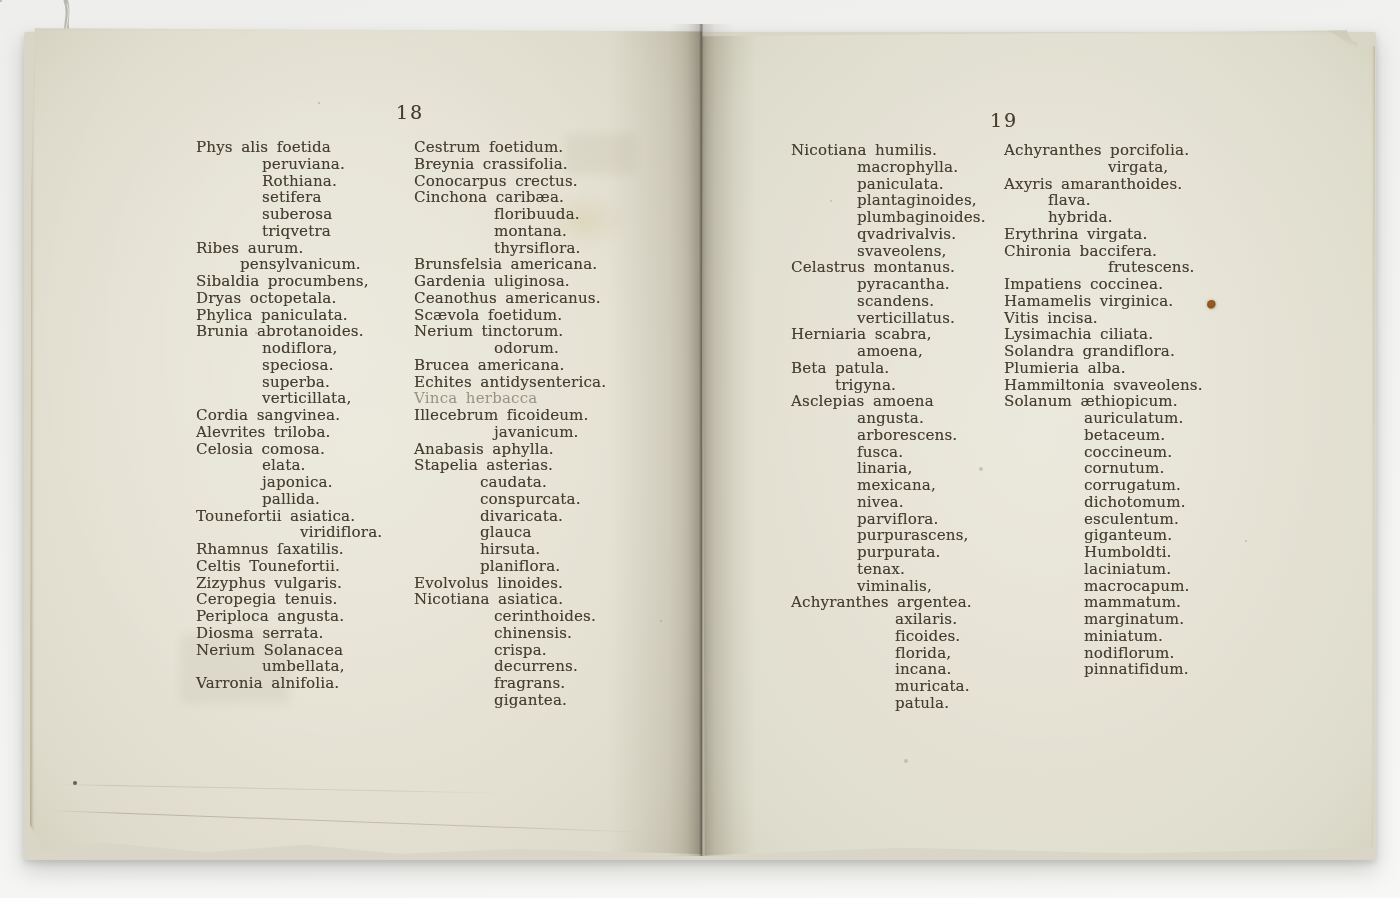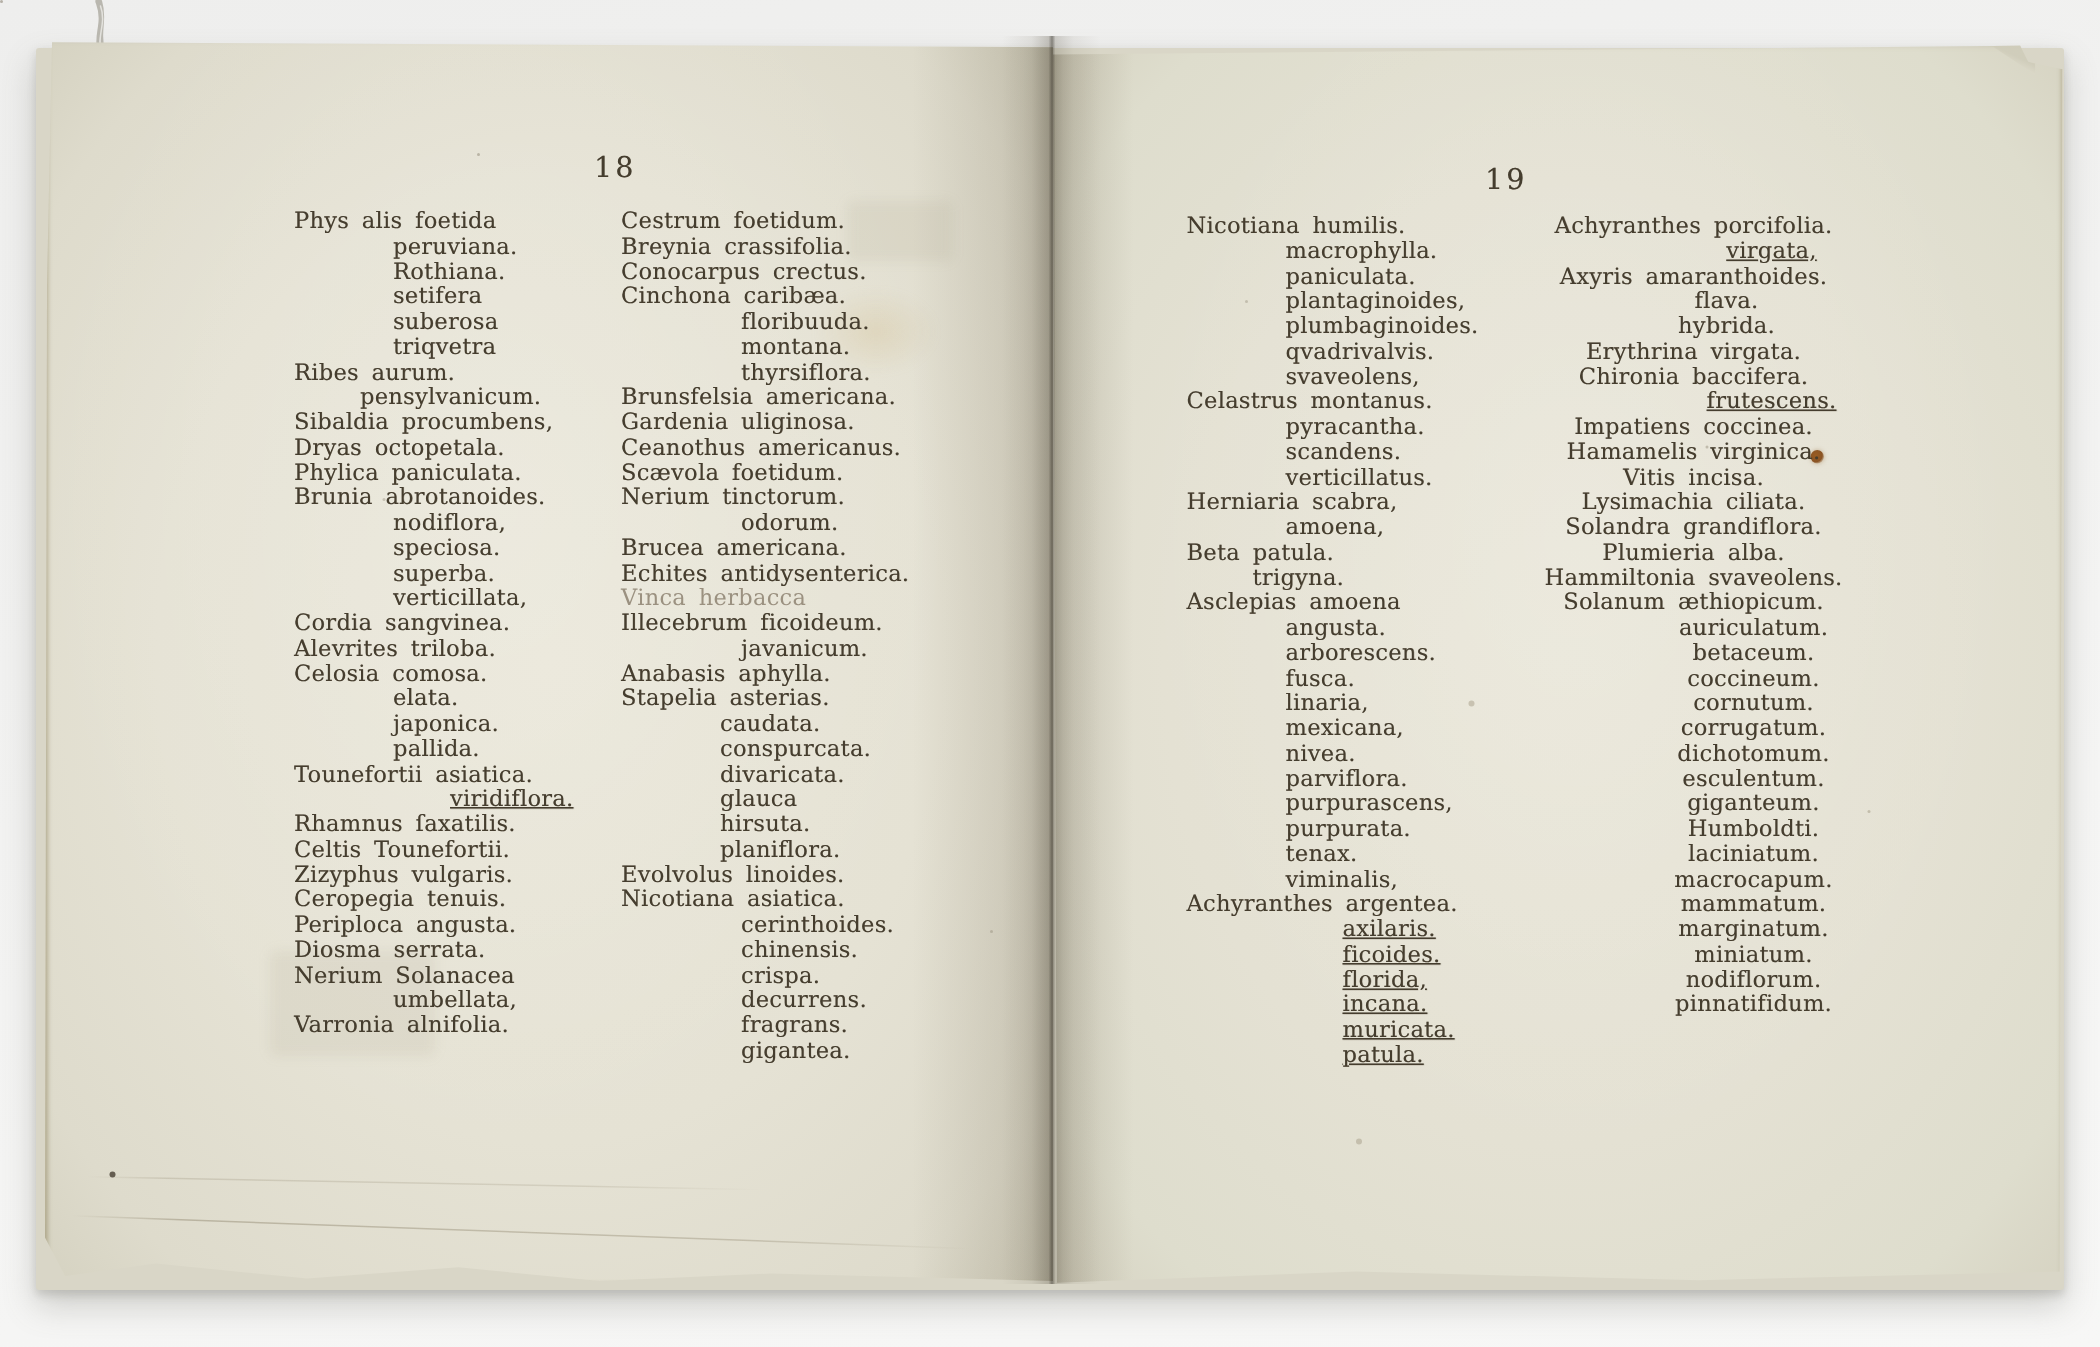--- a/index.html
+++ b/index.html
@@ -53,21 +53,21 @@
   }
   .pagenum{
     position:absolute;font-size:19px;letter-spacing:2px;color:var(--ink);
     text-shadow:.2px .2px .4px rgba(70,62,46,.5);
   }
   .col{position:absolute;font-size:15px;line-height:16.75px;letter-spacing:.2px;word-spacing:3.5px;white-space:nowrap;}
   .line{color:var(--ink);text-shadow:.2px .2px .4px rgba(70,62,46,.45);}
   .line.i1{padding-left:44px;}
   .line.i2{padding-left:66px;}
   .line.i3{padding-left:80px;}
-  .line.i4{padding-left:104px;text-decoration:underline;}
+  .line.i4{padding-left:104px;}
   .line.faded{color:var(--ink_faded);text-shadow:none;}
   
   .stain-yellow{position:absolute;left:512px;top:168px;width:84px;height:58px;border-radius:50%;
     background:radial-gradient(ellipse, rgba(200,172,110,.22), rgba(200,172,110,0) 70%);filter:blur(3px);}
   .stain-red{position:absolute;left:505px;top:272px;width:9px;height:9px;border-radius:50%;
     background:radial-gradient(circle at 40% 40%, #9a5c22 0%, #8a5424 55%, rgba(150,110,60,.25) 80%, rgba(150,110,60,0) 100%);
     box-shadow:0 0 3px rgba(160,120,70,.5);}
   .crease{position:absolute;height:1px;background:linear-gradient(to right, rgba(125,114,88,0), rgba(125,114,88,.38) 12%, rgba(125,114,88,.30) 75%, rgba(125,114,88,0));}
   .crease1{left:18px;top:786px;width:600px;transform:rotate(2.1deg);transform-origin:left center;}
   .crease2{left:28px;top:760px;width:450px;opacity:.55;transform:rotate(1.1deg);transform-origin:left center;}
@@ -216,21 +216,21 @@
         <div class="line i2">tenax.</div>
         <div class="line i2">viminalis,</div>
         <div class="line i0">Achyranthes argentea.</div>
         <div class="line i4">axilaris.</div>
         <div class="line i4">ficoides.</div>
         <div class="line i4">florida,</div>
         <div class="line i4">incana.</div>
         <div class="line i4">muricata.</div>
         <div class="line i4">patula.</div>
       </div>
-    <div class="col" style="left:302px;top:114px;width:250px;text-align:center;">
+    <div class="col" style="left:302px;top:114px;width:250px;">
         <div class="line i0">Achyranthes porcifolia.</div>
         <div class="line i4">virgata,</div>
         <div class="line i0">Axyris amaranthoides.</div>
         <div class="line i1">flava.</div>
         <div class="line i1">hybrida.</div>
         <div class="line i0">Erythrina virgata.</div>
         <div class="line i0">Chironia baccifera.</div>
         <div class="line i4">frutescens.</div>
         <div class="line i0">Impatiens coccinea.</div>
         <div class="line i0">Hamamelis virginica.</div>

